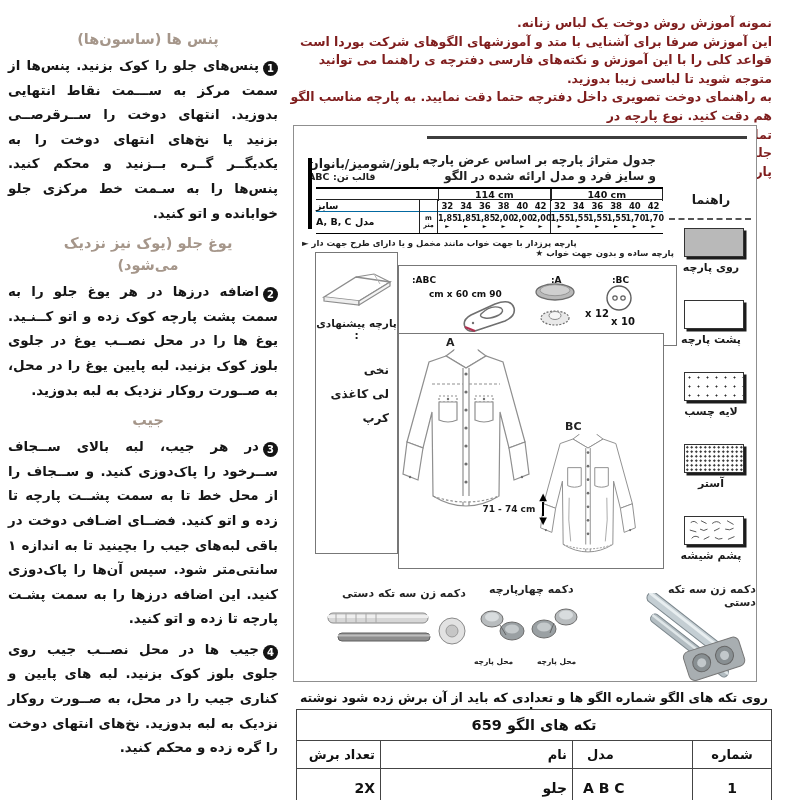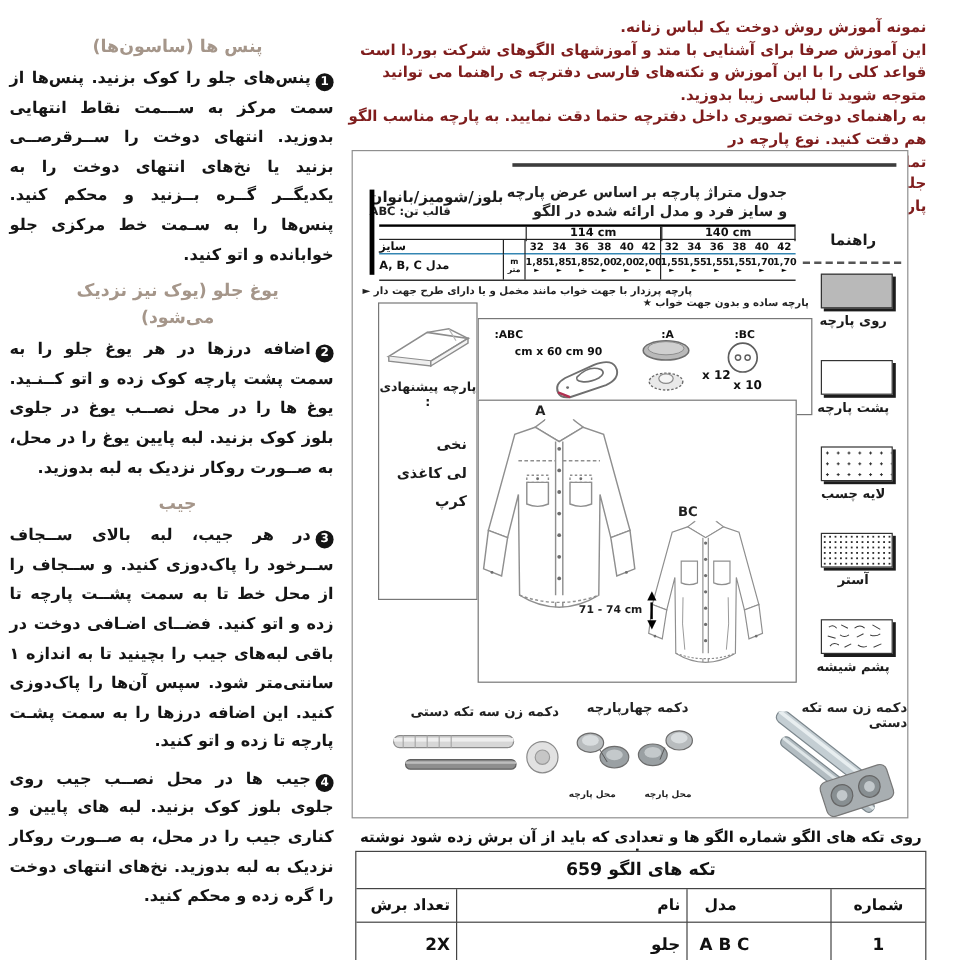--- a/index.html
+++ b/index.html
@@ -49,21 +49,21 @@
           font-size:6.5px; line-height:7px; padding-top:3px; }
   .vcell { text-align:center; font-size:8px; line-height:9px; padding-top:2px; }
   .vcell .arr { font-size:5.5px; line-height:7px; color:#000; }
   .gdiv { border-right:1px solid #222; }
   .notes { position:absolute; top:112px; left:8px; width:372px; font-size:8.5px; font-weight:bold; color:#222; }
   .notes .n-nap { float:left; direction:rtl; }
   .notes .n-plain { float:right; direction:rtl; }
 
   
   .panel { position:absolute; border:1px solid #777; background:#fff; }
-  .p-fabric { left:21px; top:126px; width:83px; height:248px; text-align:center; }
+  .p-fabric { left:21px; top:126px; width:83px; height:302px; text-align:center; }
   .p-fabric .plabel { font-size:10.5px; font-weight:bold; margin-top:8px; }
   .p-fabric .fitem { font-size:12px; font-weight:bold; text-align:right; padding-left:6px; margin-top:10px; padding-right:8px;}
   .p-notions { left:104px; top:126px; width:279px; height:81px;margin-top:13px; }
   .p-shirts { left:104px; top:207px; width:266px; height:236px; }
   .nlab { position:absolute; font-size:9px; font-weight:bold; color:#111; }
   .qty { position:absolute; font-size:10px; font-weight:bold; color:#111; }
   .modlab { position:absolute; font-size:11px; font-weight:bold; color:#222; }
   .lenwrap { position:absolute; left:78px; top:158px; width:70px; display:flex; align-items:center; }
   .varrow { font-size:10px; line-height:10px; color:#000; display:flex; flex-direction:column; align-items:center; font-weight:bold;}
   .varrow .stem { width:2.5px; height:14px; background:#000; }

